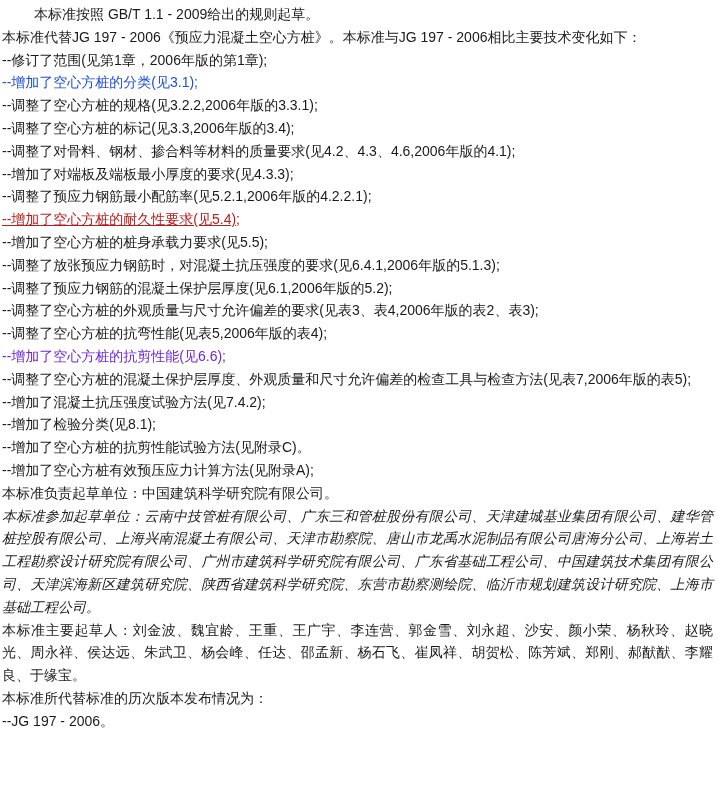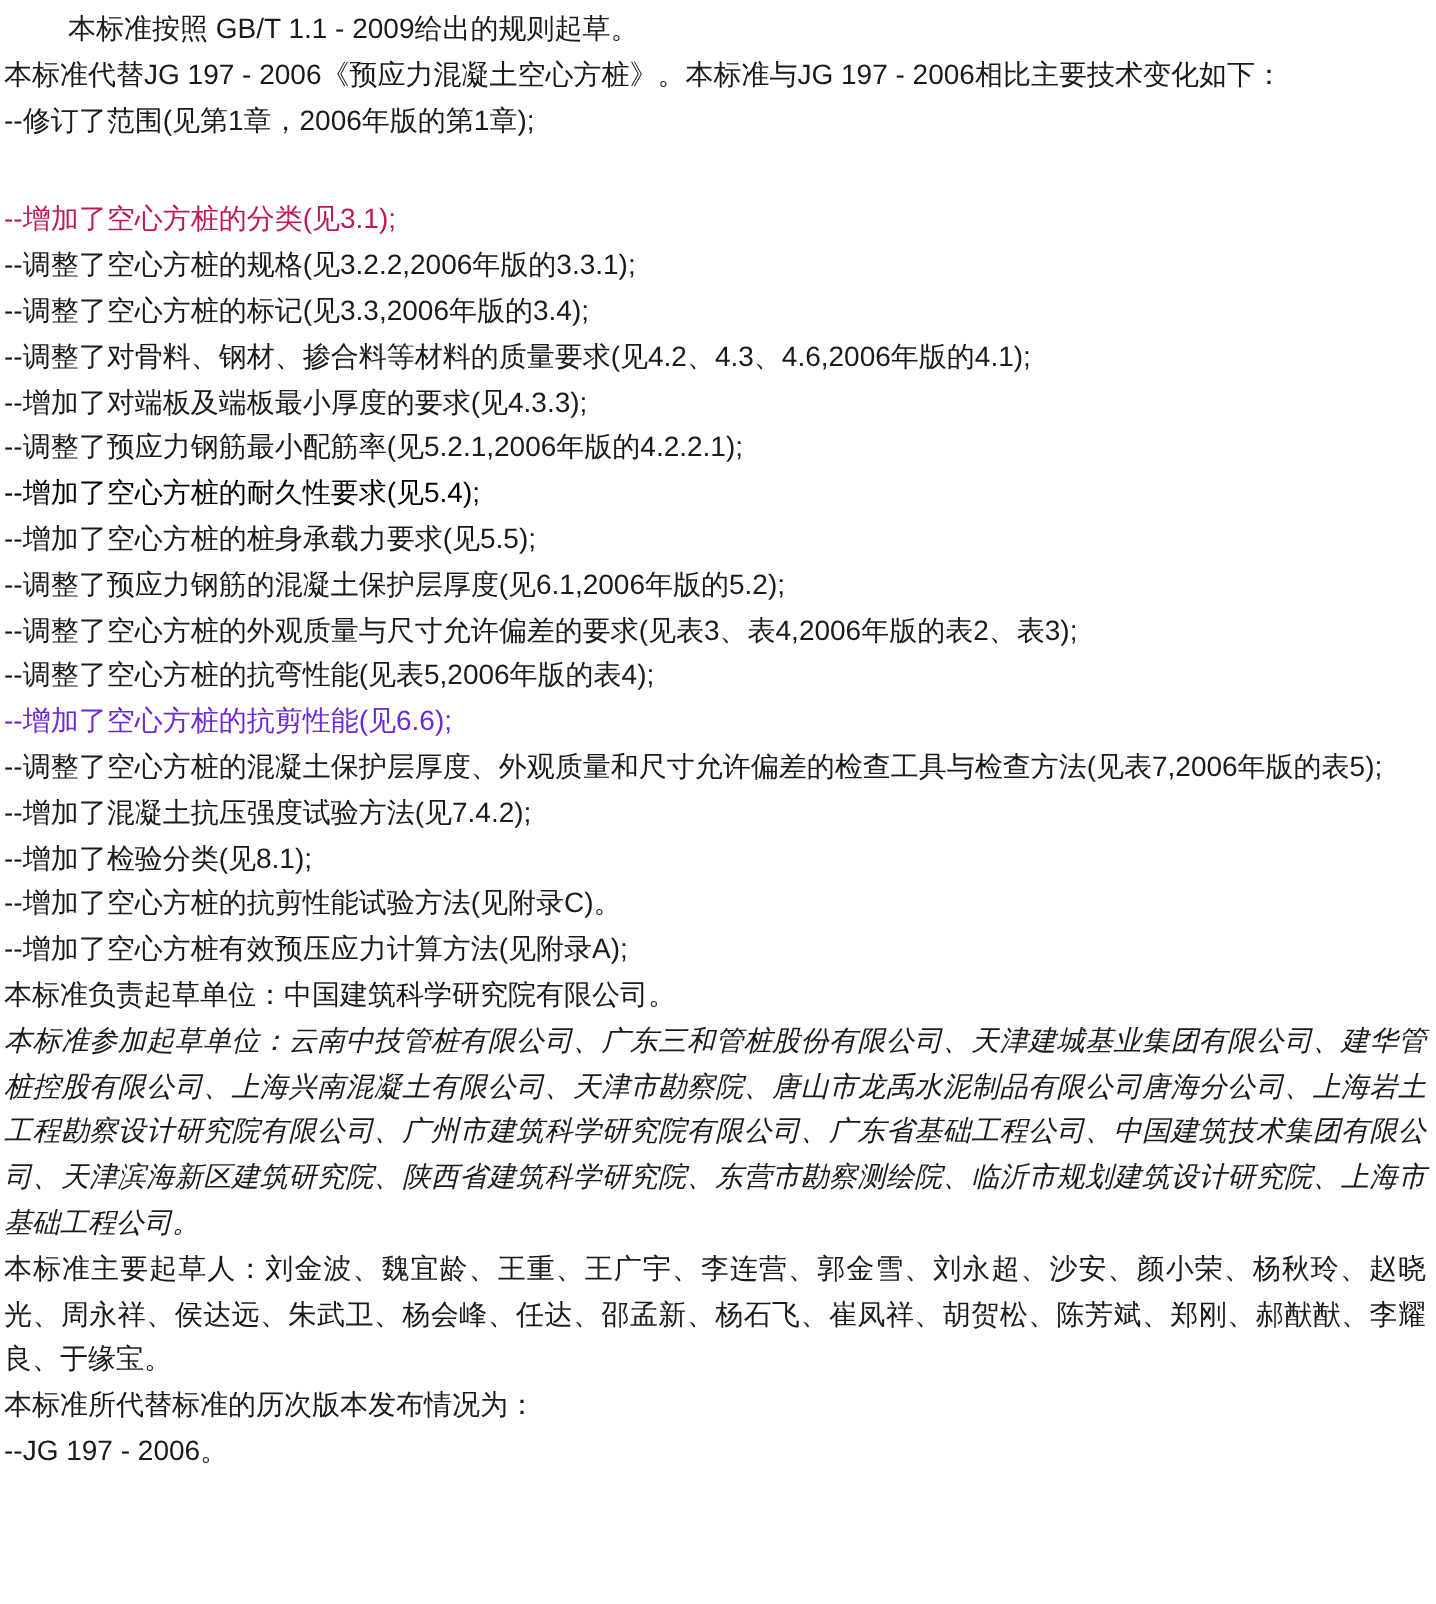--- a/index.html
+++ b/index.html
@@ -30,28 +30,29 @@
   }
 </style>
 </head>
 <body style="background: rgb(255, 255, 255);">
 
 <div class="page">
   <div id="paragraphs">
       <p class="para indent" style="color: rgb(26, 26, 26);">本标准按照 GB/T 1.1 - 2009给出的规则起草。</p>
       <p class="para" style="color: rgb(26, 26, 26);">本标准代替JG 197 - 2006《预应力混凝土空心方桩》。本标准与JG 197 - 2006相比主要技术变化如下：</p>
       <p class="para" style="color: rgb(26, 26, 26);">--修订了范围(见第1章，2006年版的第1章);</p>
-      <p class="para" style="color: #be185d; margin-top: 27px;">--增加了空心方桩的分类(见3.1);</p>
+      <p class="para" style="color: #1d4ed8;">--增加了空心方桩的分类(见3.1);</p>
       <p class="para" style="color: rgb(26, 26, 26);">--调整了空心方桩的规格(见3.2.2,2006年版的3.3.1);</p>
       <p class="para" style="color: rgb(26, 26, 26);">--调整了空心方桩的标记(见3.3,2006年版的3.4);</p>
       <p class="para" style="color: rgb(26, 26, 26);">--调整了对骨料、钢材、掺合料等材料的质量要求(见4.2、4.3、4.6,2006年版的4.1);</p>
       <p class="para" style="color: rgb(26, 26, 26);">--增加了对端板及端板最小厚度的要求(见4.3.3);</p>
       <p class="para" style="color: rgb(26, 26, 26);">--调整了预应力钢筋最小配筋率(见5.2.1,2006年版的4.2.2.1);</p>
-      <p class="para" style="color: #000000;">--增加了空心方桩的耐久性要求(见5.4);</p>
+      <p class="para" style="color: #b91c1c; text-decoration: underline;">--增加了空心方桩的耐久性要求(见5.4);</p>
       <p class="para" style="color: rgb(26, 26, 26);">--增加了空心方桩的桩身承载力要求(见5.5);</p>
+      <p class="para" style="color: rgb(26, 26, 26);">--调整了放张预应力钢筋时，对混凝土抗压强度的要求(见6.4.1,2006年版的5.1.3);</p>
       <p class="para" style="color: rgb(26, 26, 26);">--调整了预应力钢筋的混凝土保护层厚度(见6.1,2006年版的5.2);</p>
       <p class="para" style="color: rgb(26, 26, 26);">--调整了空心方桩的外观质量与尺寸允许偏差的要求(见表3、表4,2006年版的表2、表3);</p>
       <p class="para" style="color: rgb(26, 26, 26);">--调整了空心方桩的抗弯性能(见表5,2006年版的表4);</p>
       <p class="para" style="color: #6d28d9;">--增加了空心方桩的抗剪性能(见6.6);</p>
       <p class="para" style="color: rgb(26, 26, 26);">--调整了空心方桩的混凝土保护层厚度、外观质量和尺寸允许偏差的检查工具与检查方法(见表7,2006年版的表5);</p>
       <p class="para" style="color: rgb(26, 26, 26);">--增加了混凝土抗压强度试验方法(见7.4.2);</p>
       <p class="para" style="color: rgb(26, 26, 26);">--增加了检验分类(见8.1);</p>
       <p class="para" style="color: rgb(26, 26, 26);">--增加了空心方桩的抗剪性能试验方法(见附录C)。</p>
       <p class="para" style="color: rgb(26, 26, 26);">--增加了空心方桩有效预压应力计算方法(见附录A);</p>
       <p class="para" style="color: rgb(26, 26, 26);">本标准负责起草单位：中国建筑科学研究院有限公司。</p>

